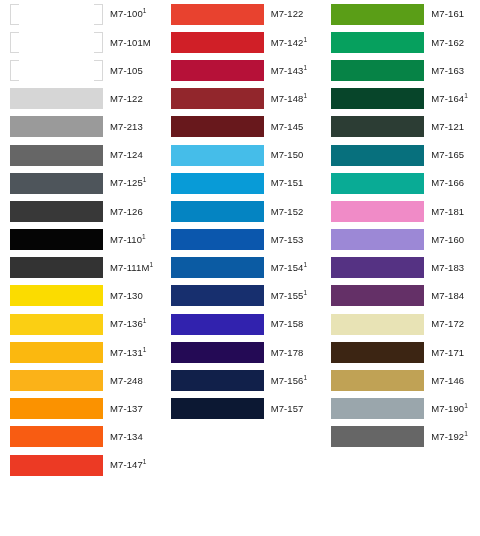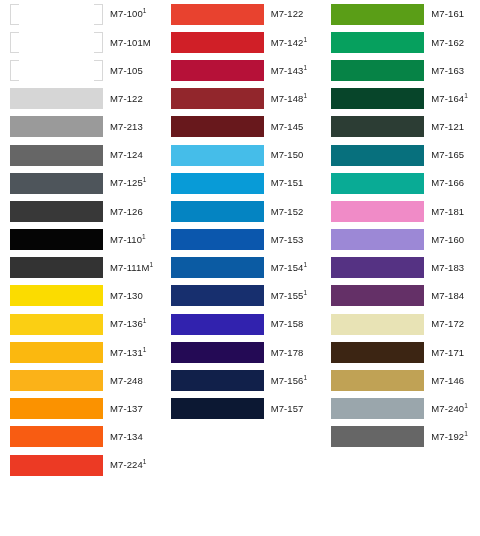--- a/index.html
+++ b/index.html
@@ -154,21 +154,21 @@
       <div class="swatch-row">
         <div class="swatch-chip" style="background: rgb(251, 146, 0);"></div>
         <span class="swatch-label"><span>M7-137</span></span>
       </div>
       <div class="swatch-row">
         <div class="swatch-chip" style="background: rgb(248, 92, 18);"></div>
         <span class="swatch-label"><span>M7-134</span></span>
       </div>
       <div class="swatch-row">
         <div class="swatch-chip" style="background: rgb(236, 58, 36);"></div>
-        <span class="swatch-label"><span>M7-224</span><sup>1</sup></span>
+        <span class="swatch-label"><span>M7-147</span><sup>1</sup></span>
       </div>
     </div>
     <div class="swatch-column col-1">
       <div class="swatch-row">
         <div class="swatch-chip" style="background: rgb(232, 66, 47);"></div>
         <span class="swatch-label"><span>M7-122</span></span>
       </div>
       <div class="swatch-row">
         <div class="swatch-chip" style="background: rgb(208, 31, 39);"></div>
         <span class="swatch-label"><span>M7-142</span><sup>1</sup></span>
@@ -278,20 +278,20 @@
       <div class="swatch-row">
         <div class="swatch-chip" style="background: rgb(60, 37, 19);"></div>
         <span class="swatch-label"><span>M7-171</span></span>
       </div>
       <div class="swatch-row">
         <div class="swatch-chip" style="background: rgb(192, 162, 85);"></div>
         <span class="swatch-label"><span>M7-146</span></span>
       </div>
       <div class="swatch-row">
         <div class="swatch-chip" style="background: rgb(154, 166, 172);"></div>
-        <span class="swatch-label"><span>M7-240</span><sup>1</sup></span>
+        <span class="swatch-label"><span>M7-190</span><sup>1</sup></span>
       </div>
       <div class="swatch-row">
         <div class="swatch-chip" style="background: rgb(102, 102, 102);"></div>
         <span class="swatch-label"><span>M7-192</span><sup>1</sup></span>
       </div>
     </div>
   </div>
 
 </body></html>

